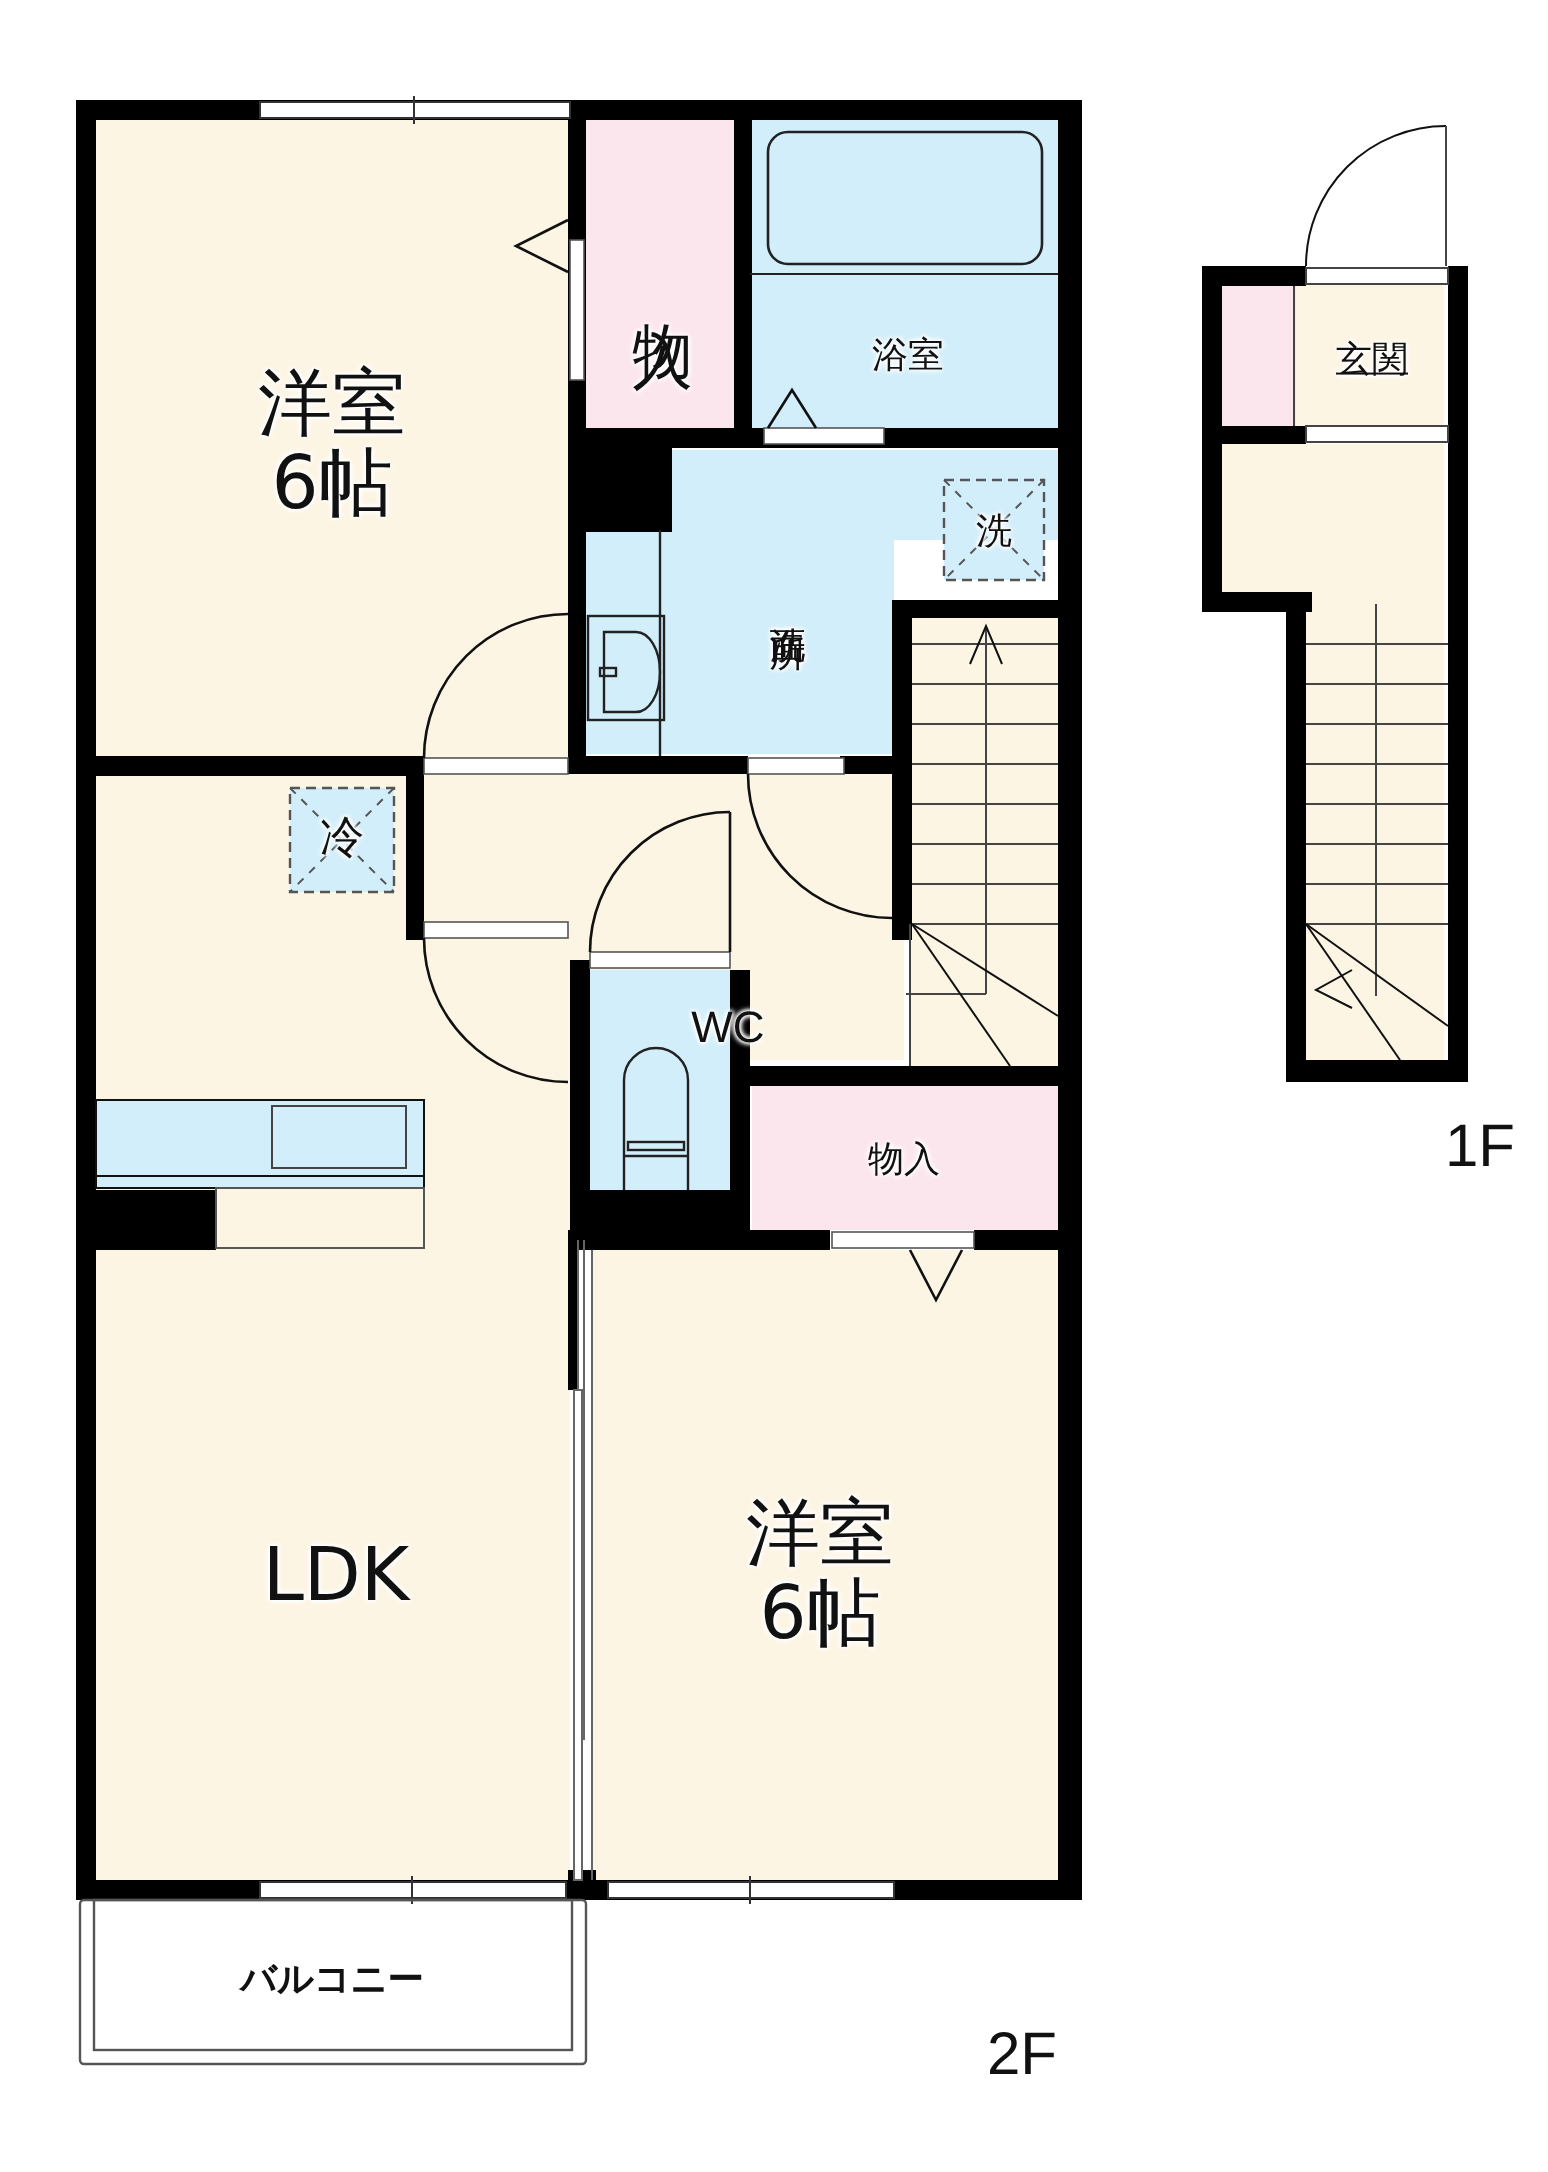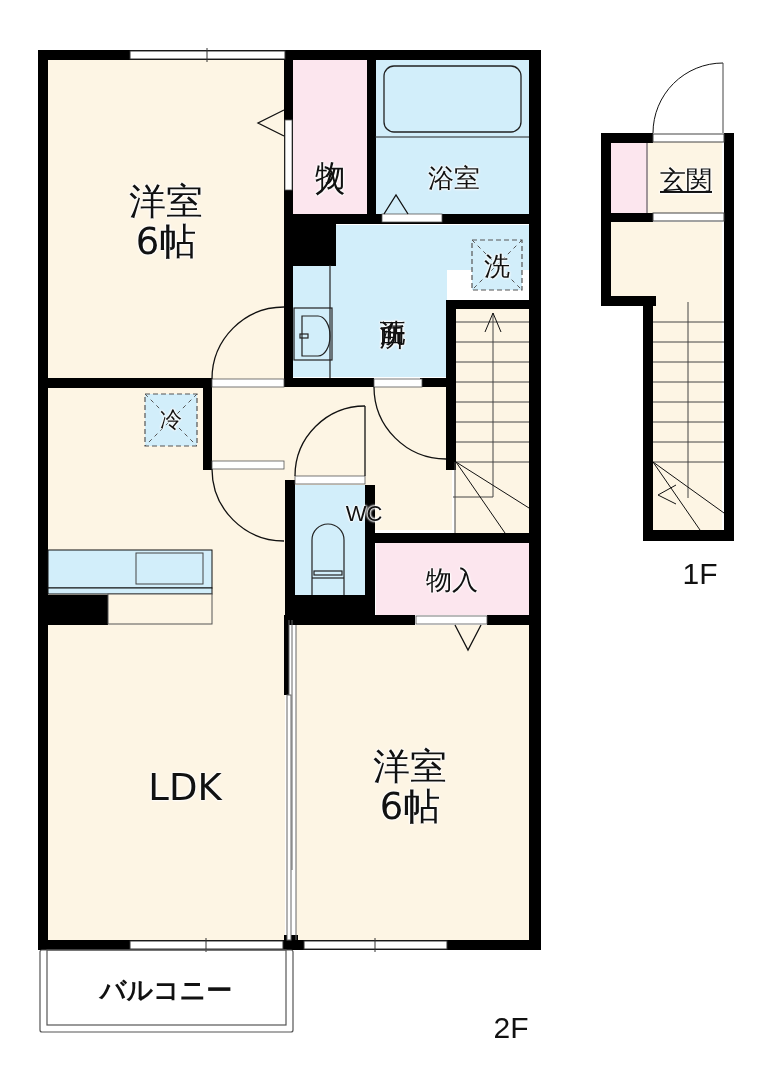--- a/index.html
+++ b/index.html
@@ -4,21 +4,21 @@
 <style>
   html, body { margin: 0; padding: 0; background: #ffffff; }
   body { width: 774px; height: 1086px; position: relative; overflow: hidden;
          font-family: "DejaVu Sans", "Liberation Sans", sans-serif; }
   #plan { position: absolute; left: 0; top: 0; width: 774px; height: 1086px; }
   .lbl { position: absolute; color: #111; text-align: center; line-height: 1.08;
          white-space: pre; transform: translate(-50%, -50%);
          text-shadow: 0 0 3px #fff, 0 0 3px #fff, 0 0 2px #fff, 0 0 2px #fff; }
   .big { font-size: 37px; }
   .mid { font-size: 30px; }
-  .sm  { font-size: 26px; }
+  .sm  { font-size: 18px; }
   .xs  { font-size: 22px; }
   .vert { writing-mode: vertical-rl; text-orientation: upright; transform: translate(-50%, -50%); letter-spacing: 2px; }
   .floor { font-family: "Liberation Sans", sans-serif; font-size: 30px; }
 </style>
 </head>
 <body>
 
 <svg id="plan" viewBox="0 0 774 1086" xmlns="http://www.w3.org/2000/svg">
 
   <g>
@@ -209,23 +209,23 @@
 <div class="lbl sm vert" style="left:393px;top:302px;">洗面所</div>
 
 <div class="lbl sm" style="left:497px;top:266px;">洗</div>
 
 <div class="lbl xs" style="left:171px;top:420px;">冷</div>
 
 <div class="lbl xs" style="left:330px;top:514px;font-family:'Liberation Sans',sans-serif;margin-left:34px;">WC</div>
 
 <div class="lbl sm" style="left:452px;top:580px;">物入</div>
 
-<div class="lbl big" style="left:168px;top:788px;margin-left:17px;"><span>LDK</span><br></div>
+<div class="lbl big" style="left:168px;top:788px;"><span>LDK</span><br></div>
 
 <div class="lbl big" style="left:410px;top:787px;"><span>洋室</span><br><span>6帖</span></div>
 
 <div class="lbl sm" style="left:166px;top:990px;font-weight:bold;">バルコニー</div>
 
 <div class="lbl sm" style="left:686px;top:180px;text-decoration:underline;">玄関</div>
 
 <div class="lbl floor" style="left:511px;top:1028px;">2F</div>
 
-<div class="lbl floor" style="left:700px;top:574px;text-align:right;">1F</div>
+<div class="lbl floor" style="left:740px;top:574px;text-align:right;">1F</div>
 
 </body></html>

